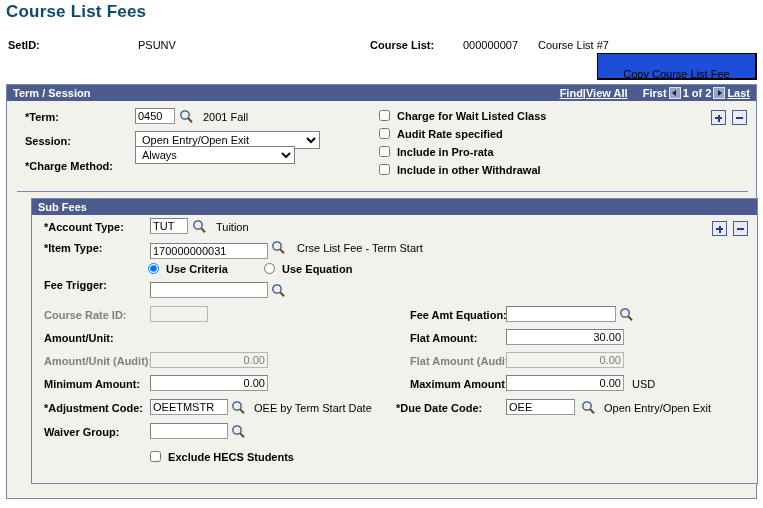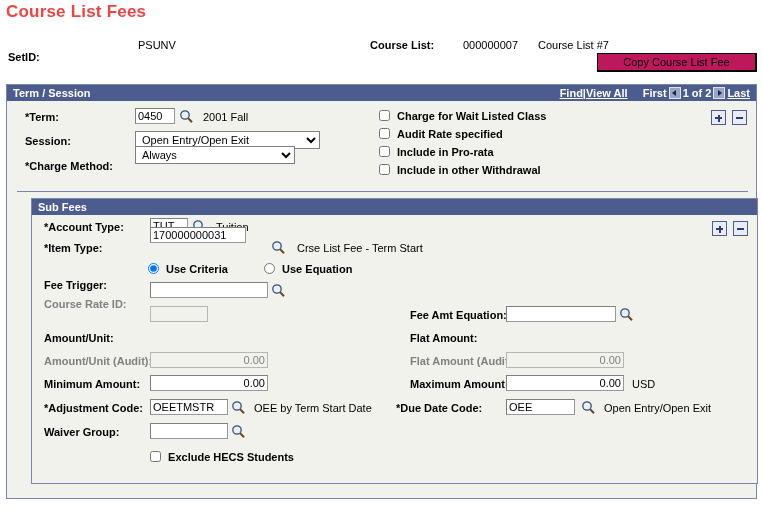--- a/index.html
+++ b/index.html
@@ -16,52 +16,52 @@
     overflow: hidden;
     position: relative;
   }
   
   .page-title {
     position: absolute;
     left: 6px;
     top: 2px;
     font-size: 17px;
     font-weight: bold;
-    color: #ef4444;
+    color: #0c4a6e;
     letter-spacing: 0.2px;
   }
   
   .keyrow { position: absolute; font-size: 11px; }
   .lbl-bold { font-weight: bold; color: #000; }
   .val { color: #000; }
 
-  #setid-label   { left: 8px;   top: 39px; font-weight: bold; margin-top: 12px; }
+  #setid-label   { left: 8px;   top: 39px; font-weight: bold; }
   #setid-value   { left: 138px; top: 39px; }
   #courselist-label { left: 370px; top: 39px; font-weight: bold; }
   #courselist-value { left: 463px; top: 39px; }
   #courselist-desc  { left: 538px; top: 39px; }
 
   
   .copy-btn {
     position: absolute;
     left: 597px;
     top: 53px;
     width: 160px;
     height: 19px;
-    background: #be185d;
+    background: #1d4ed8;
     border: 1px solid #000000;
     border-right-width: 2px;
     border-bottom-width: 2px;
     font-family: "Liberation Sans", sans-serif;
     font-size: 11px;
     color: #000;
     text-align: center;
     line-height: 17px;
     cursor: pointer;
-    padding: 0;
+    padding: 12px;
   }
 
   
   .groupbox {
     position: absolute;
     border: 1px solid #7b86ad;
     background: #f1f2ec;
     box-sizing: border-box;
   }
   #term-session-group {
@@ -305,21 +305,21 @@
     <input class="edit" style="left: 118px; top: 19px; width: 38px;" value="TUT">
     <span class="mag" style="left:160px; top:20px;">
       <svg width="15" height="15" viewBox="0 0 15 15">
           <circle cx="6" cy="6" r="4.2" fill="#e7f0fa" stroke="#3b4d73" stroke-width="1.3"></circle>
           <line x1="9.2" y1="9.2" x2="13" y2="13.2" stroke="#6b4a22" stroke-width="2"></line>
         </svg>
     </span>
     <div class="abs ftext" style="left:184px; top:22px;">Tuition</div>
 
     <div class="abs fl" style="left:12px; top:43px;">*Item Type:</div>
-    <input class="edit" style="left: 118px; top: 28px; width: 96px;" value="170000000031">
+    <input class="edit" style="left: 118px; top: 44px; width: 118px;" value="170000000031">
     <span class="mag" style="left:239px; top:41px;">
       <svg width="15" height="15" viewBox="0 0 15 15">
           <circle cx="6" cy="6" r="4.2" fill="#e7f0fa" stroke="#3b4d73" stroke-width="1.3"></circle>
           <line x1="9.2" y1="9.2" x2="13" y2="13.2" stroke="#6b4a22" stroke-width="2"></line>
         </svg>
     </span>
     <div class="abs ftext" style="left:265px; top:43px;">Crse List Fee - Term Start</div>
 
     <div class="abs fl" style="left:12px; top:80px;">Fee Trigger:</div>
     <div class="cbwrap" style="left:116px; top:64px;">
@@ -332,35 +332,36 @@
     </div>
 
     <input class="edit" style="left: 118px; top: 83px; width: 118px;" value="">
     <span class="mag" style="left:239px; top:84px;">
       <svg width="15" height="15" viewBox="0 0 15 15">
           <circle cx="6" cy="6" r="4.2" fill="#e7f0fa" stroke="#3b4d73" stroke-width="1.3"></circle>
           <line x1="9.2" y1="9.2" x2="13" y2="13.2" stroke="#6b4a22" stroke-width="2"></line>
         </svg>
     </span>
 
-    <div class="abs fl-disabled" style="left:12px; top:99px;">Course Rate ID:</div>
+    <div class="abs fl-disabled" style="left:12px; top:110px;">Course Rate ID:</div>
     <input class="edit disabled" style="left: 118px; top: 107px; width: 58px;" disabled="" value="">
 
     <div class="abs fl" style="left:378px; top:110px;">Fee Amt Equation:</div>
     <input class="edit" style="left: 474px; top: 107px; width: 110px;" value="">
     <span class="mag" style="left:587px; top:108px;">
       <svg width="15" height="15" viewBox="0 0 15 15">
           <circle cx="6" cy="6" r="4.2" fill="#e7f0fa" stroke="#3b4d73" stroke-width="1.3"></circle>
           <line x1="9.2" y1="9.2" x2="13" y2="13.2" stroke="#6b4a22" stroke-width="2"></line>
         </svg>
     </span>
 
     <div class="abs fl" style="left:12px; top:133px;">Amount/Unit:</div>
 
     <div class="abs fl" style="left:378px; top:133px;text-align:center;">Flat Amount:</div>
+    <input class="edit num" style="left: 474px; top: 130px; width: 118px;" value="30.00">
 
     <div class="abs fl-disabled" style="left:12px; top:156px;">Amount/Unit (Audit):</div>
     <input class="edit num disabled" style="left: 118px; top: 153px; width: 118px;" disabled="" value="0.00">
 
     <div class="abs fl-disabled" style="left:378px; top:156px;">Flat Amount (Audit):</div>
     <input class="edit num disabled" style="left: 474px; top: 153px; width: 118px;" disabled="" value="0.00">
 
     <div class="abs fl" style="left:12px; top:179px;">Minimum Amount:</div>
     <input class="edit num" style="left: 118px; top: 176px; width: 118px;" value="0.00">
 

